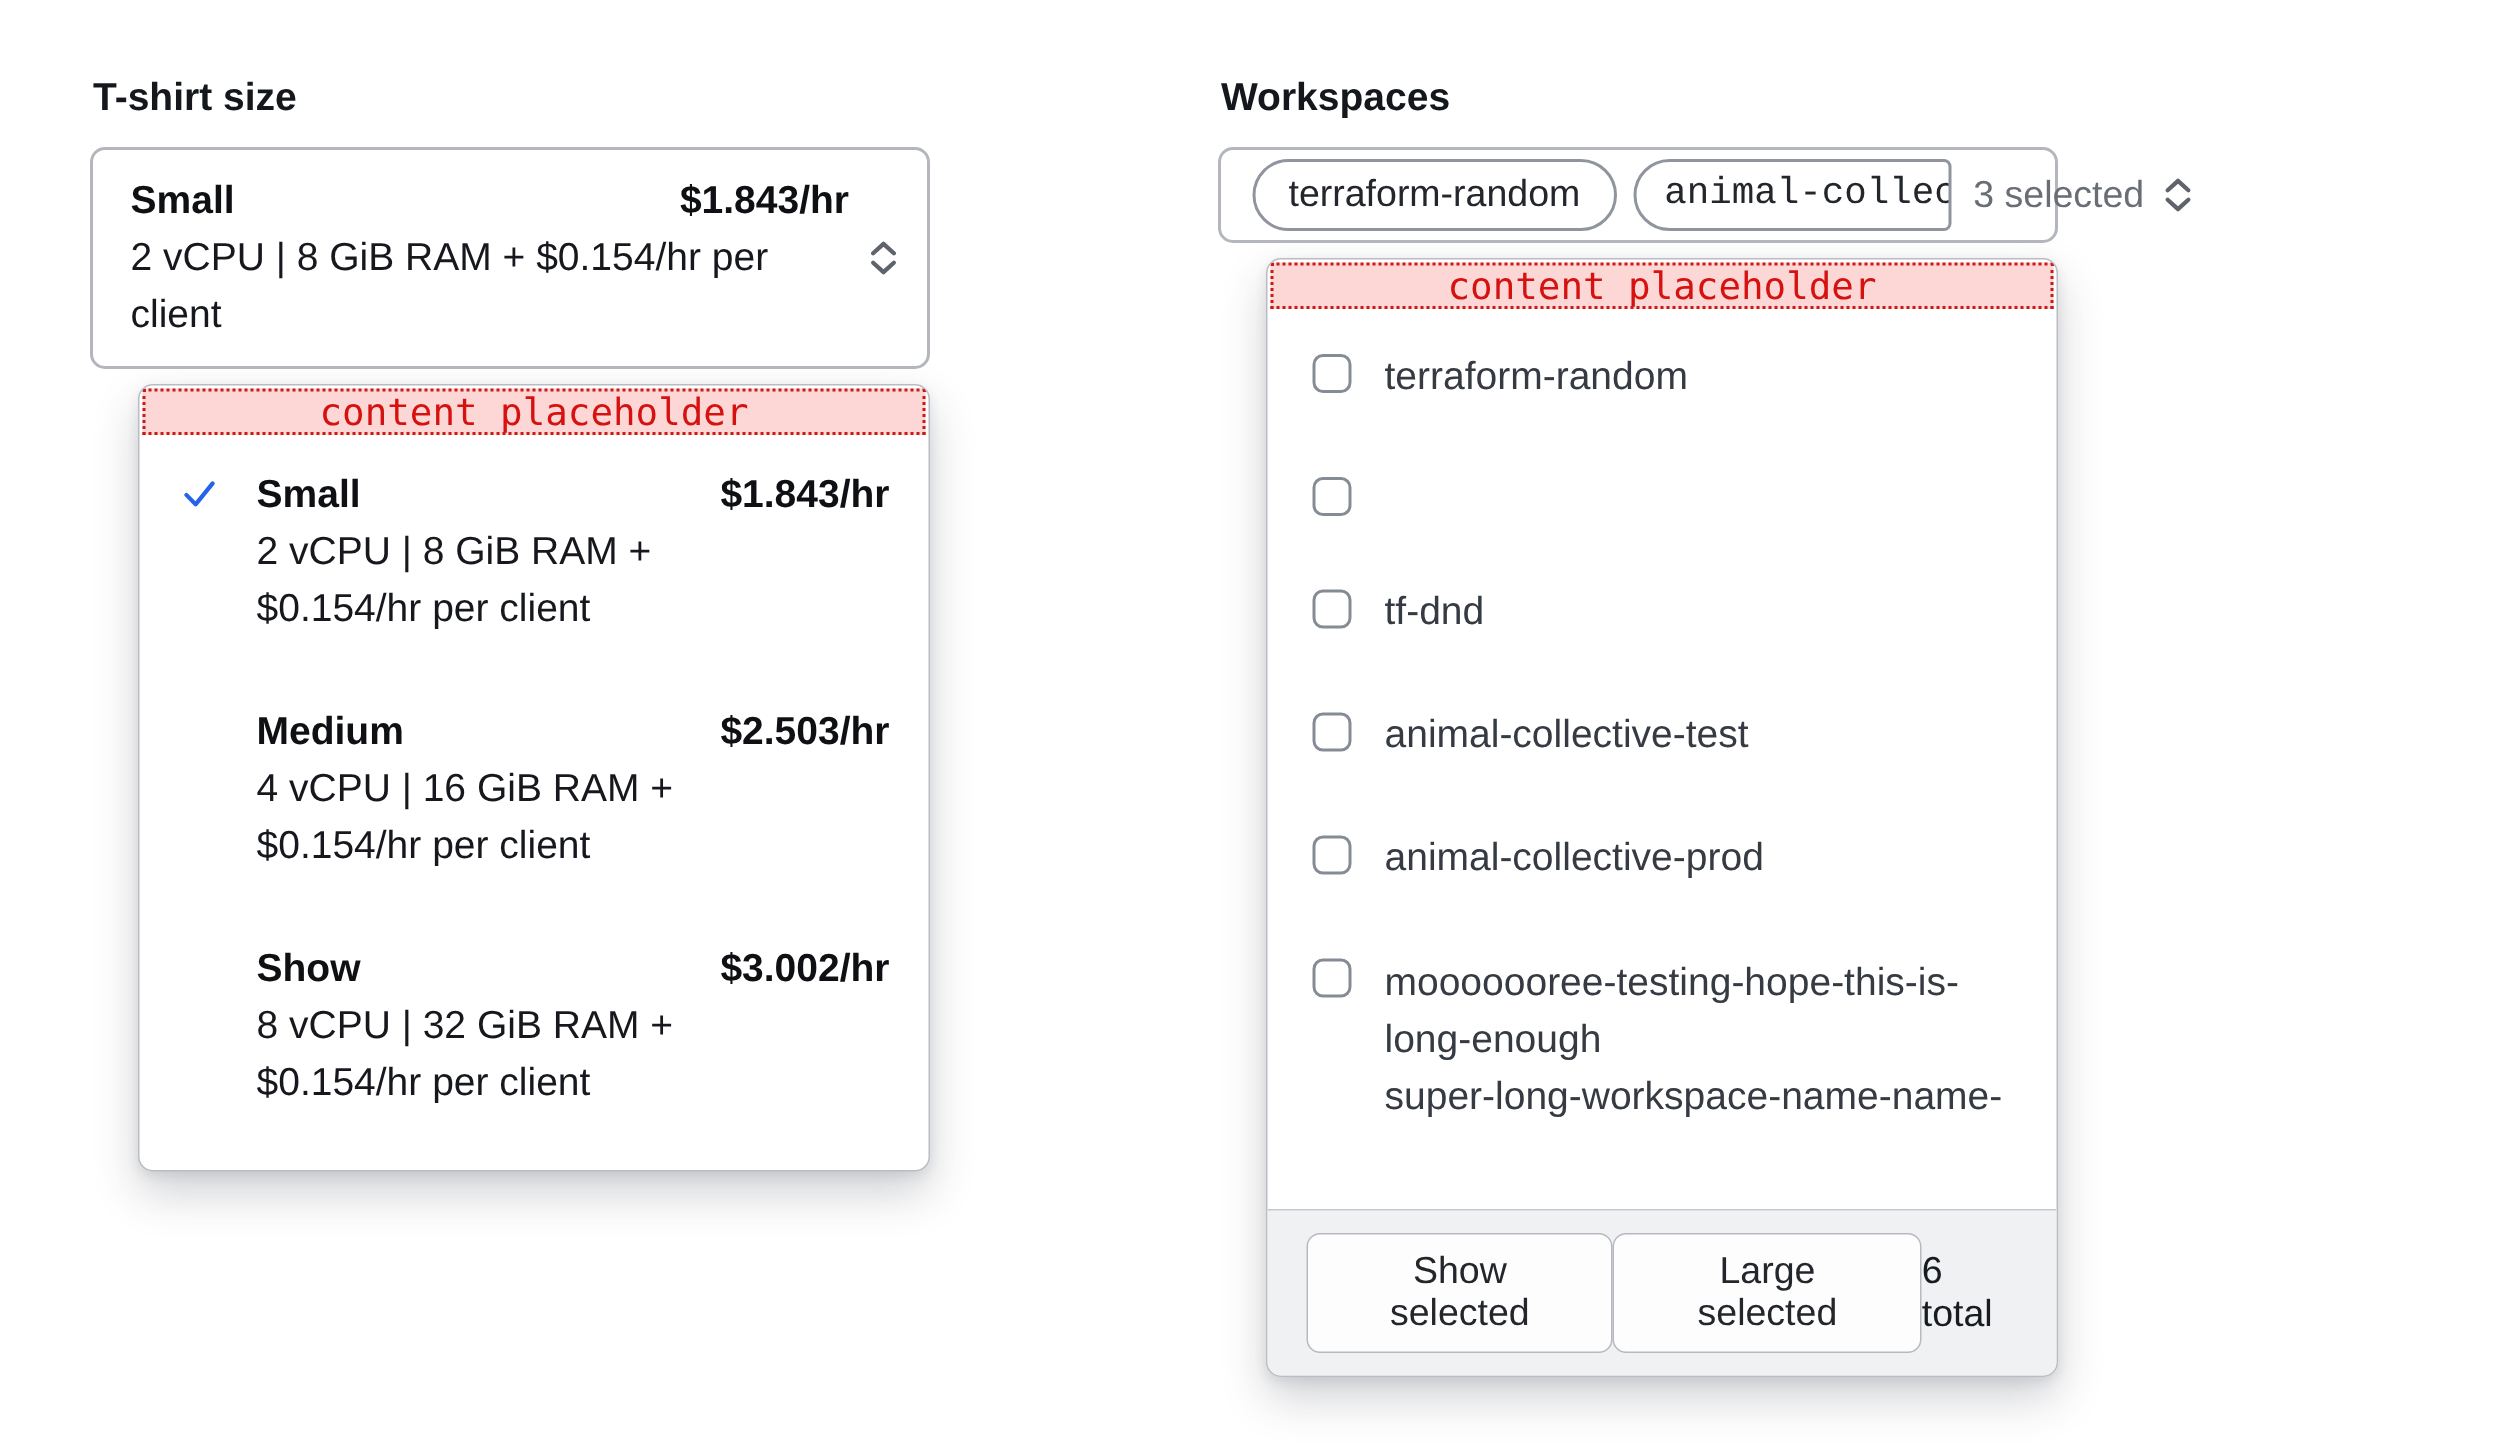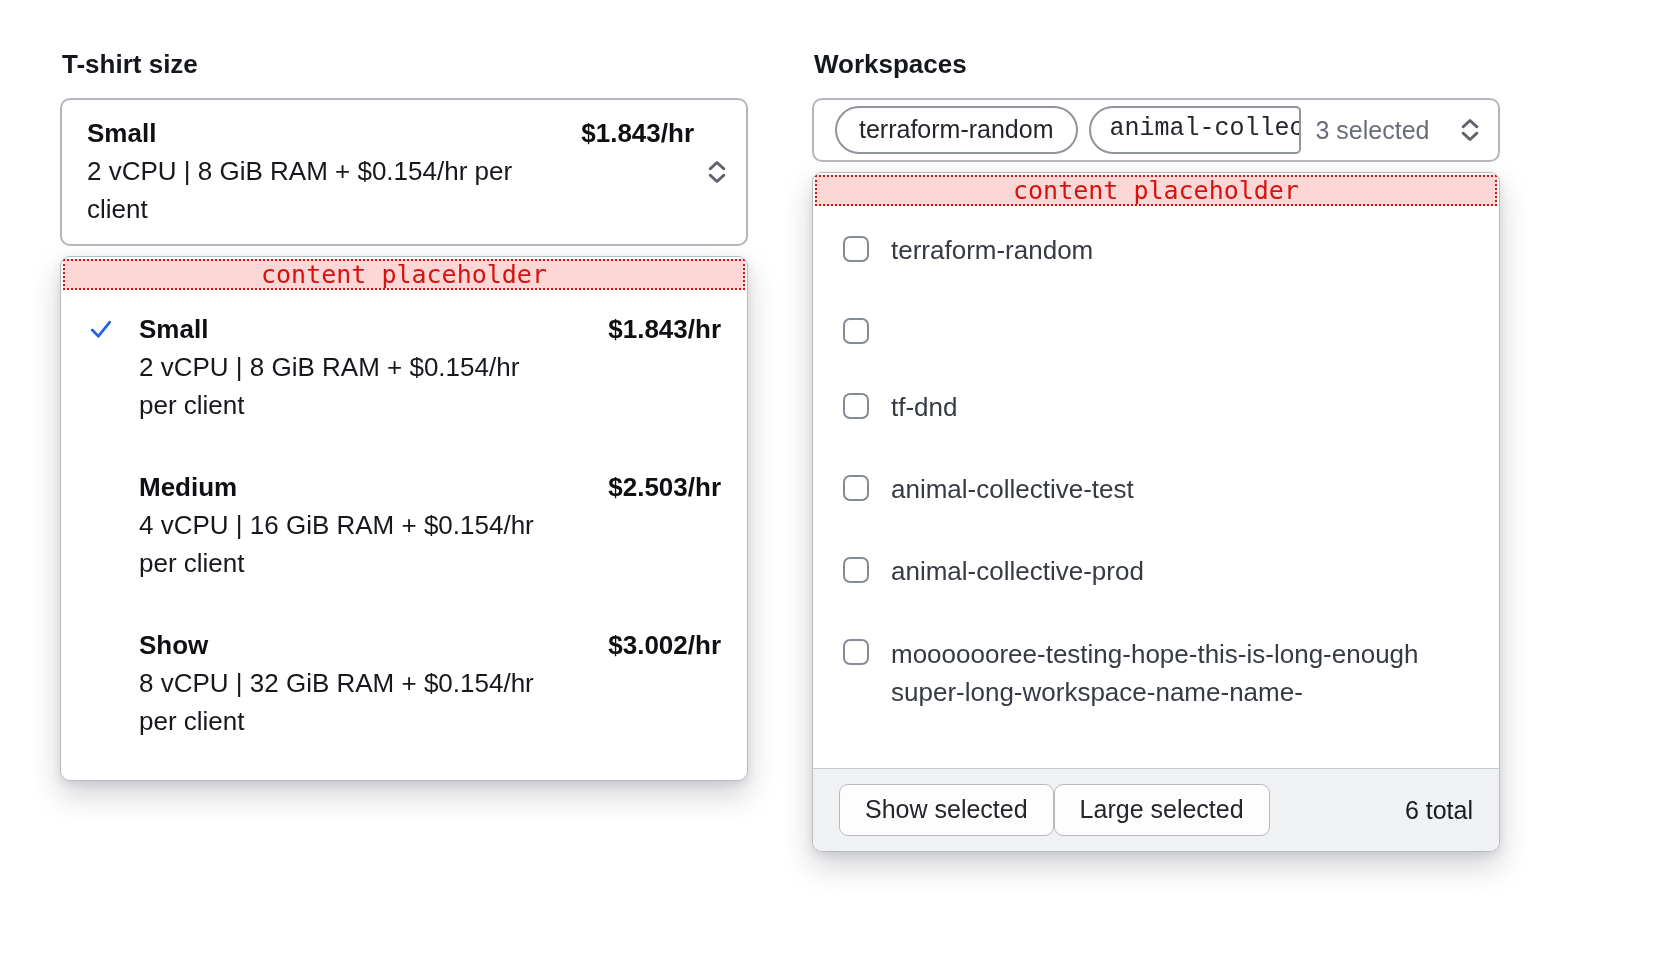--- a/index.html
+++ b/index.html
@@ -2,39 +2,40 @@
 <html><head>
 <meta charset="utf-8">
 <style>
   html,body { margin:0; padding:0; }
   body {
     width:1672px; height:964px; position:relative;
     background:#ffffff;
     font-family:"Liberation Sans", sans-serif;
     color:#14171c;
   }
-  .panel { position:absolute; top:50px; width:688px; }
+  .panel { position:absolute; top:50px; width:560px; }
   #panel-left  { left:60px; }
   #panel-right { left:812px; }
 
   .section-label {
     font-size:26px; font-weight:700; color:#14171c;
     margin:0 0 20px 2px; line-height:28px;
   }
 
   
   .trigger {
     background:#fff; border:2px solid #b3b7bd; border-radius:10px;
     position:relative; box-sizing:border-box; cursor:pointer;
   }
   .dropdown {
     margin-top:10px; background:#fff;
     border:1.5px solid #b9bdc3; border-radius:10px;
     box-shadow:0 14px 30px rgba(45,50,65,.22), 0 3px 8px rgba(45,50,65,.10);
     overflow:hidden;
+    margin-left:32px;
   }
   .banner {
     margin:2px; background:#fcd7d6;
     border:2px dotted #c81a17;
     color:#d61210; font-family:"DejaVu Sans Mono", monospace;
     font-size:25px; line-height:27px; text-align:center;
     box-sizing:border-box;
   }
   .caret { display:block; flex:none; }
 

